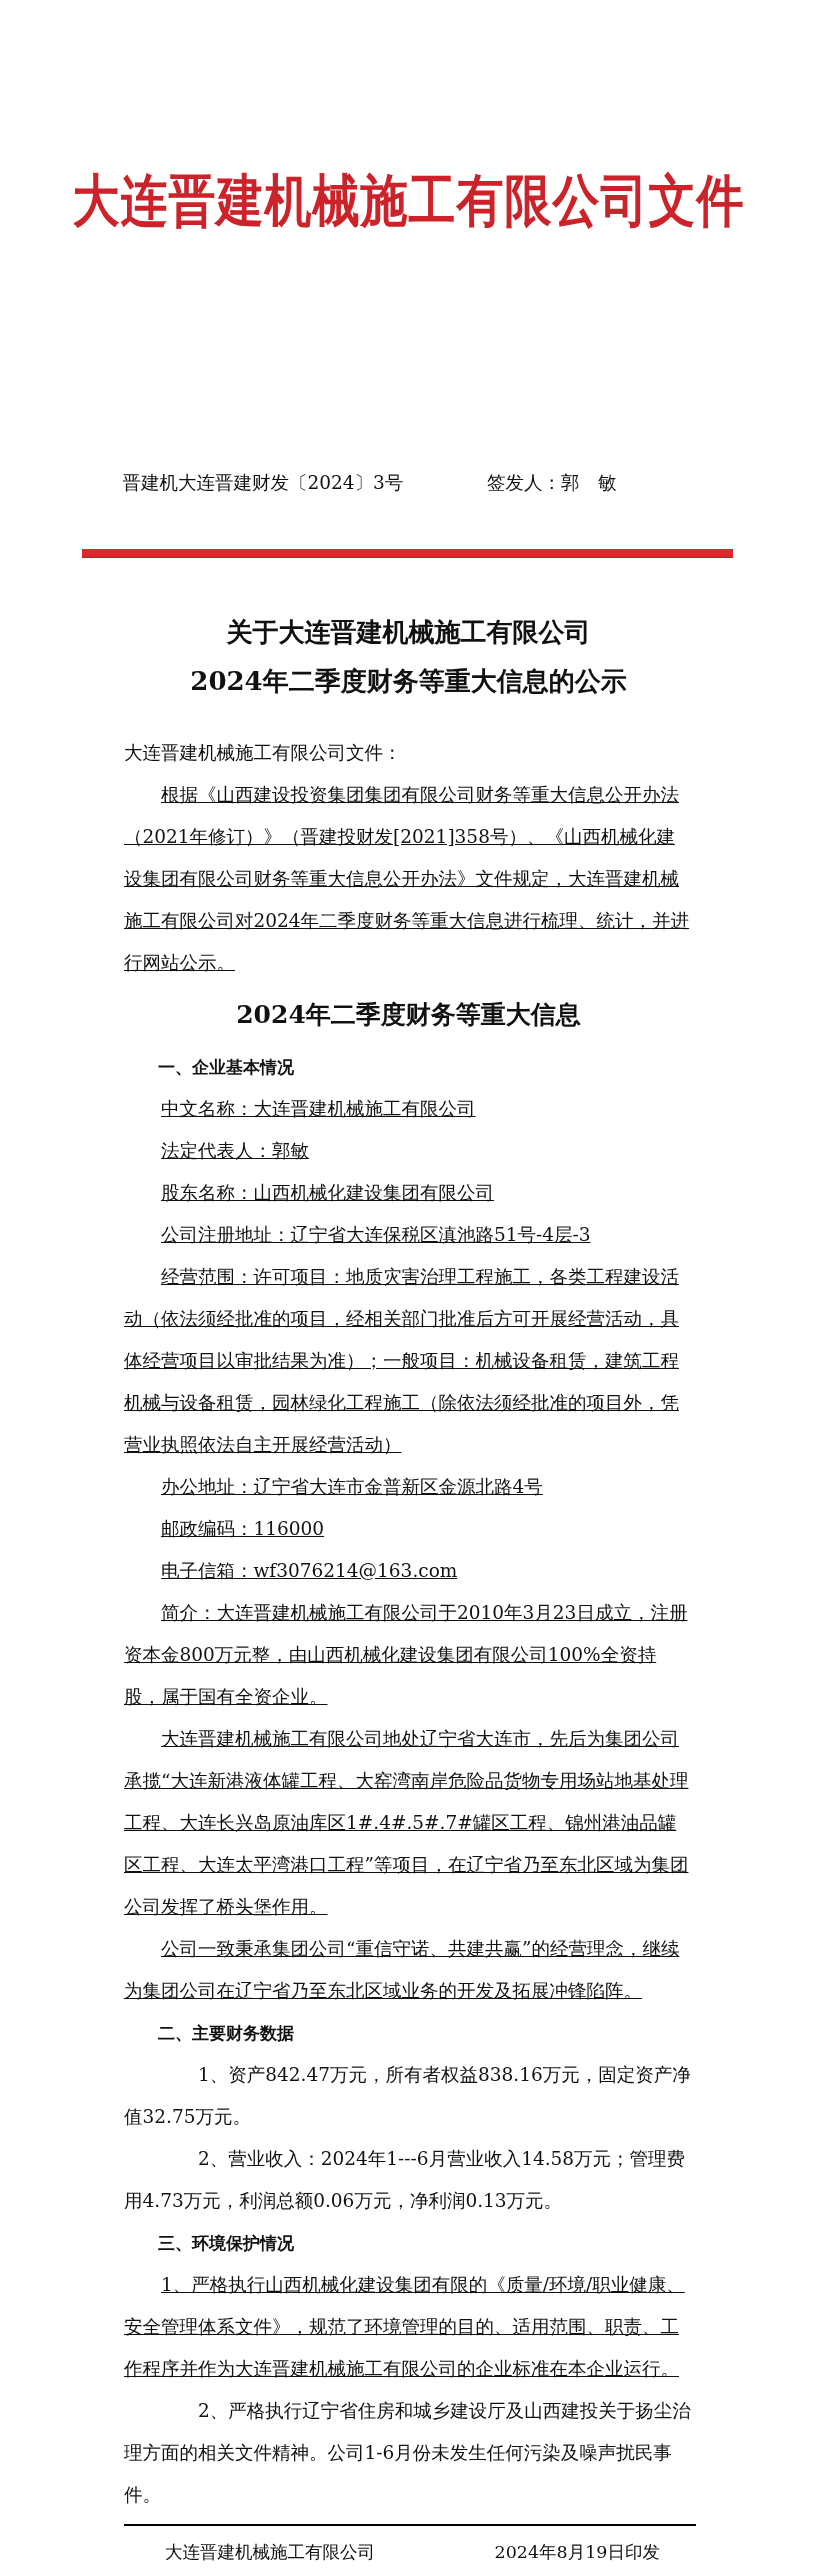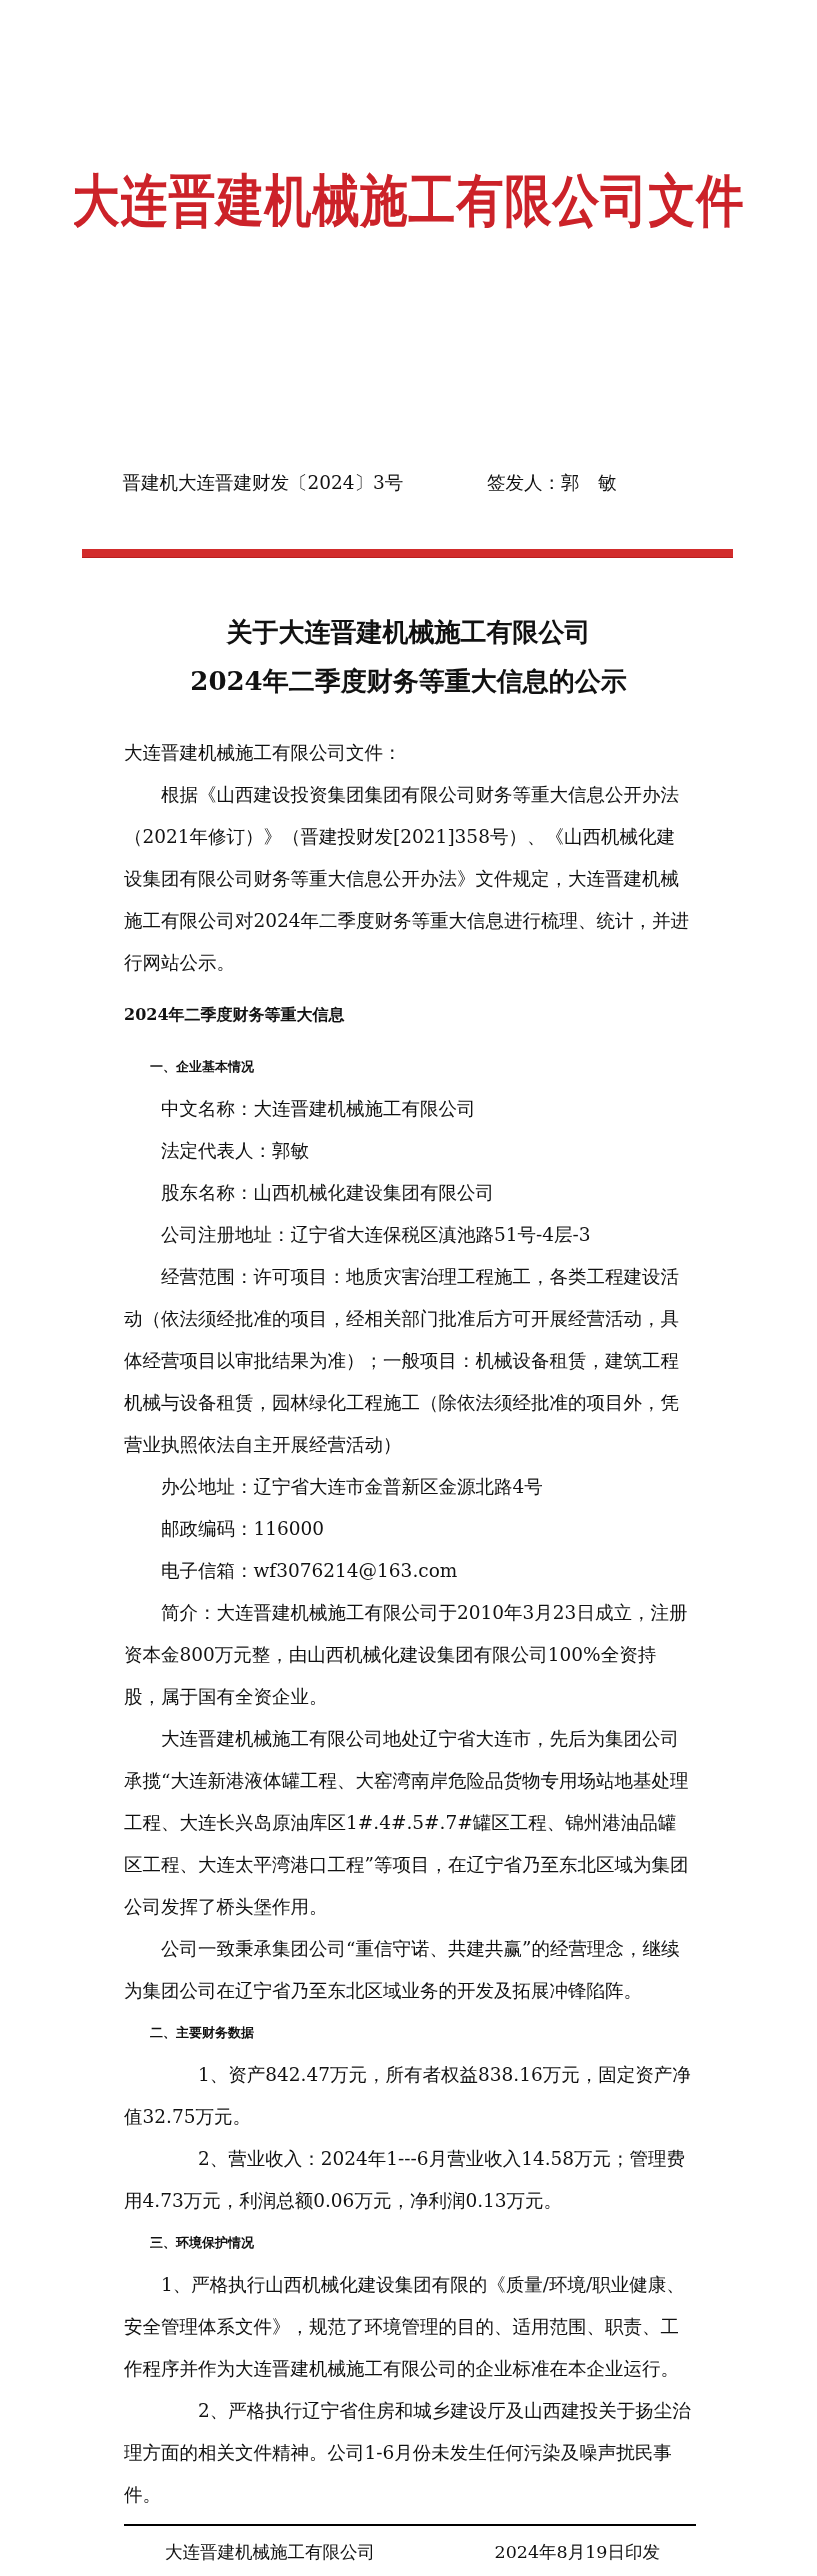--- a/index.html
+++ b/index.html
@@ -9,25 +9,25 @@
   .red-head { left: 0; width: 817px; top: 164px; text-align: center;
               font-family: "DejaVu Sans", "Liberation Sans", sans-serif;
               font-size: 47px; letter-spacing: 1px; color: #cc2229; font-weight: bold;
               transform: scaleY(1.2); transform-origin: top center; }
   .docno { top: 470px; left: 0; width: 739px; text-align: center; font-size: 18.5px; }
   .docno span { display: inline-block; }
   .docno .gap { width: 72px; }
   .red-rule { top: 549px; left: 82px; width: 651px; height: 8.2px; background: #d22c2c;
               border-bottom: 1px solid #b81e1e; }
   p { margin: 0; }
-  .indent { text-indent: 2em; }
+  .indent { text-indent: 2em; text-decoration: underline; }
   .indent2 { text-indent: 4em; }
-  .h2center { font-size: 16px; font-weight: bold; line-height: 62px; }
+  .h2center { text-align: center; font-size: 25px; font-weight: bold; line-height: 62px; }
   .sec { font-family: "DejaVu Sans", "Liberation Sans", sans-serif; font-weight: bold;
-         text-indent: 2em; font-size: 13px; }
+         text-indent: 2em; font-size: 17px; }
   .footer { left: 124px; width: 572px; top: 2524px; }
   .frule { height: 2.1px; background: #000; }
   .frow { display: flex; justify-content: space-between; padding: 0 36px 9px 41px;
           font-size: 17.5px; line-height: 33px; margin-top: 10.3px; }
 </style>
 </head>
 <body>
 
 <div class="abs red-head">大连晋建机械施工有限公司文件</div>
 

